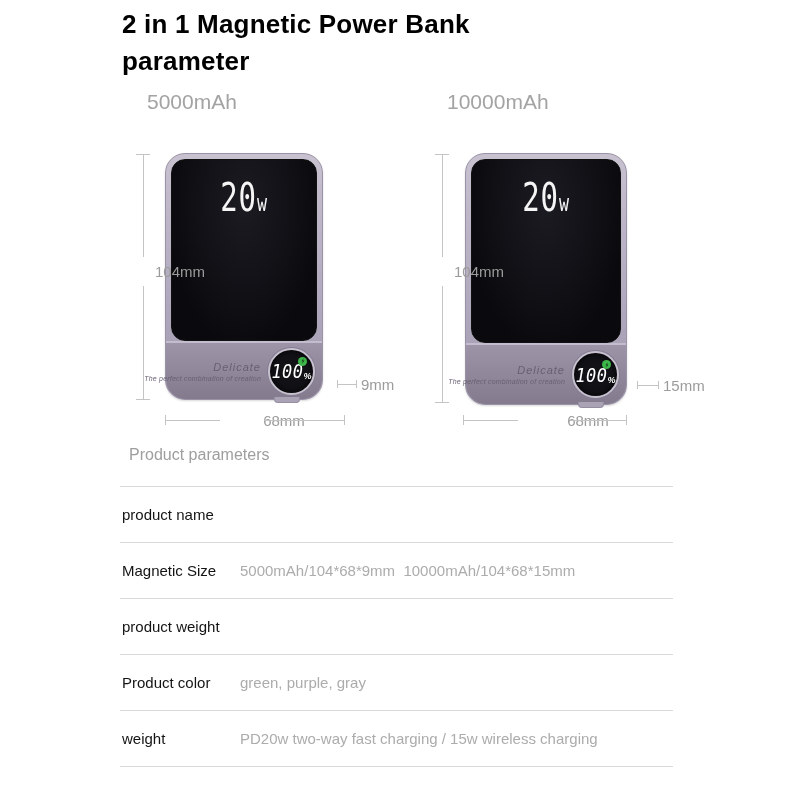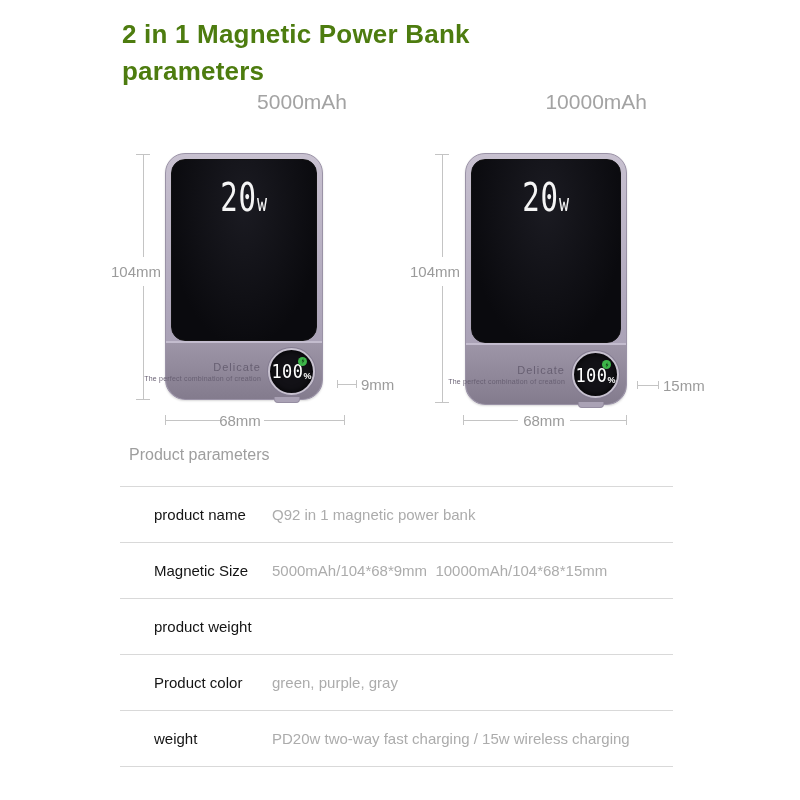--- a/index.html
+++ b/index.html
@@ -1,41 +1,41 @@
 <!DOCTYPE html>
 <html><head>
 <meta charset="utf-8">
 <style>
   * { margin:0; padding:0; box-sizing:border-box; }
   html,body { width:800px; height:800px; background:#ffffff; font-family:"Liberation Sans", sans-serif; }
   .page { position:relative; width:800px; height:800px; background:#fff; overflow:hidden; }
 
   
-  .title { position:absolute; left:122px; top:16px; font-size:26px; line-height:37px;
-           font-weight:600; color:#4d7c0f; letter-spacing:.2px; }
+  .title { position:absolute; left:122px; top:6px; font-size:26px; line-height:37px;
+           font-weight:600; color:#000000; letter-spacing:.2px; }
 
   
-  .cap-label { position:absolute; top:90px; width:200px; text-align:right;
+  .cap-label { position:absolute; top:90px; width:200px; text-align:left;
                font-size:21px; color:#a3a3a3; }
 
   
   .device { position:absolute; border-radius:20px;
             background:linear-gradient(180deg,#c8c1d0 0%, #b2aabe 55%, #a199ae 100%);
             border:1px solid #9a92a6; box-shadow:0 1px 2px rgba(0,0,0,.15); }
   .screen { position:absolute; left:5px; right:5px; top:5px; border-radius:14px;
             background:radial-gradient(ellipse at 50% 25%, #1b1b22 0%, #0a0a0e 75%);
             border:1px solid #111; display:flex; justify-content:center; }
   .power-text { margin-top:28px; color:#f5f5f5; font-family:"DejaVu Sans Mono", monospace;
                 transform:scale(.88,1.18); letter-spacing:1px; white-space:nowrap; }
   .pw-num { font-size:33px; }
   .pw-unit { font-size:19px; }
   .body-bottom { position:absolute; left:0; right:0; bottom:0; border-radius:0 0 20px 20px;
                  background:linear-gradient(180deg,#9d95a7 0%, #8b8395 70%, #837b8d 100%);
                  border-top:2px solid #c3bcce;
-                 display:flex; align-items:center; justify-content:flex-end; padding-right:7px; }
+                 display:flex; align-items:center; justify-content:flex-end; padding-right:7px;font-style:italic; }
   .brand-block { text-align:right; margin-right:7px; color:#675f72; }
   .brand { font-size:11px; letter-spacing:1px; }
   .tagline { font-size:7px; margin-top:2px; letter-spacing:.2px; white-space:nowrap; }
   .batt-display { position:relative; width:47px; height:47px; border-radius:50%;
                   background:#121116; border:2px solid #c7c1cf;
                   box-shadow:0 0 0 1px #857d92, inset 0 0 6px #000;
                   display:flex; align-items:center; justify-content:center; flex-shrink:0; }
   .batt-num { color:#fff; font-family:"DejaVu Sans Mono", monospace; font-size:17px;
               letter-spacing:.5px; transform:scaleY(1.15); }
   .batt-pct { color:#fff; font-size:9px; margin-top:10px; font-weight:700; }
@@ -43,38 +43,38 @@
                 background:#3db549; display:flex; align-items:center; justify-content:center; }
   .port-tab { position:absolute; bottom:-4px; right:22px; width:26px; height:6px;
               background:#aaa2b5; border:1px solid #958da1; border-top:none; border-radius:0 0 4px 4px; }
 
   
   .dim-h-cap { position:absolute; height:1px; width:14px; background:#c4c4c4; }
   .dim-v-seg { position:absolute; width:1px; background:#c4c4c4; }
   .dim-v-cap { position:absolute; width:1px; height:10px; background:#c4c4c4; }
   .dim-h-seg { position:absolute; height:1px; background:#c4c4c4; }
   .dim-label { position:absolute; color:#9b9b9b; font-size:15px; }
-  .dim-label.center { text-align:center; }
+  .dim-label.center { text-align:center;margin-left:44px; }
 
   
   .params { position:absolute; left:120px; top:446px; width:553px; }
   .params-heading { font-size:16px; color:#9e9e9e; padding-left:2px; height:40px;margin-left:7px; }
   .params-rows { border-top:1px solid #d9d9d9; }
   .p-row { display:flex; align-items:center; height:56px; border-bottom:1px solid #d9d9d9; padding-left:2px; }
-  .p-label { width:118px; flex-shrink:0; font-size:15px; font-weight:500; color:#141414;margin-left:32px; }
+  .p-label { width:118px; flex-shrink:0; font-size:15px; font-weight:500; color:#141414; }
   .p-value { font-size:15px; color:#acacac; white-space:pre-wrap; }
 </style>
 </head>
 <body>
 
 <div class="page">
 
   <div class="title">
     <div>2 in 1 Magnetic Power Bank</div>
-    <div>parameters</div>
+    <div>parameter</div>
   </div>
 
   <div class="cap-label" style="left:147px;">5000mAh</div>
   <div class="cap-label" style="left:447px;">10000mAh</div>
 
   <div class="device" style="left:165px;top:153px;width:158px;height:247px;">
     <div class="screen" style="height:182px;">
       <div class="power-text"><span class="pw-num">20</span><span class="pw-unit">w</span></div>
     </div>
     <div class="body-bottom" style="top:187px;">
@@ -161,21 +161,20 @@
     <div class="dim-h-seg" style="left:637px;top:385px;width:22px;"></div>
     <div class="dim-v-cap" style="left:658px;top:381px;height:8px;"></div>
     <div class="dim-label" style="left:663px;top:377px;">15mm</div>
   </div>
 
   <div class="params">
     <div class="params-heading">Product parameters</div>
     <div class="params-rows">
       <div class="p-row">
         <div class="p-label">product name</div>
-        <div class="p-value">Q92 in 1 magnetic power bank</div>
       </div>
       <div class="p-row">
         <div class="p-label">Magnetic Size</div>
         <div class="p-value">5000mAh/104*68*9mm  10000mAh/104*68*15mm</div>
       </div>
       <div class="p-row">
         <div class="p-label">product weight</div>
       </div>
       <div class="p-row">
         <div class="p-label">Product color</div>

